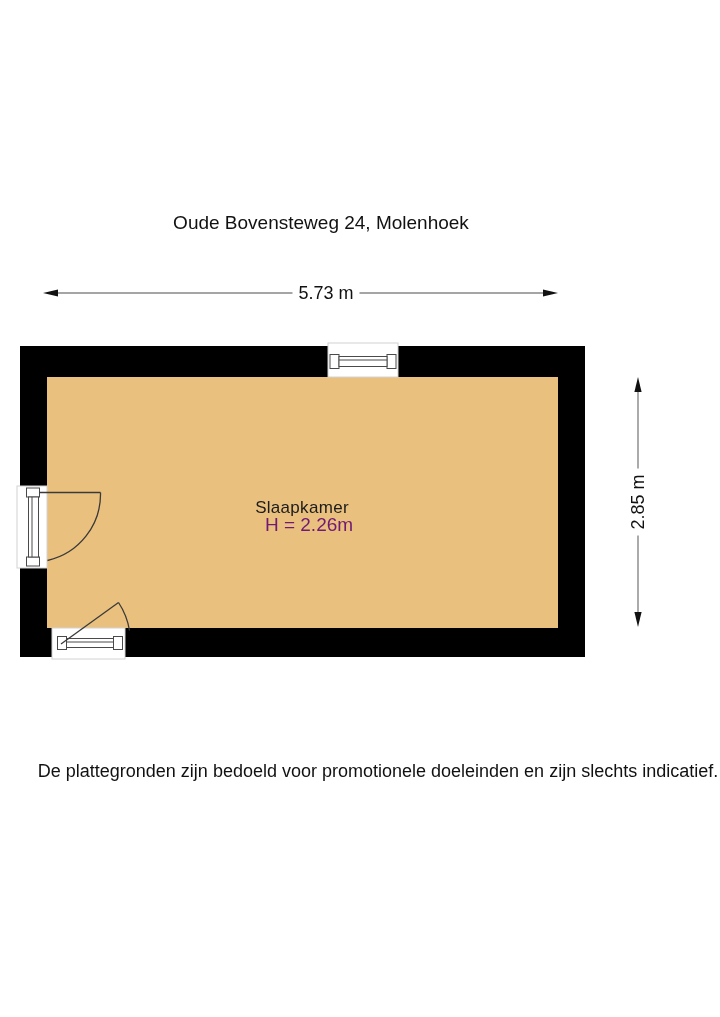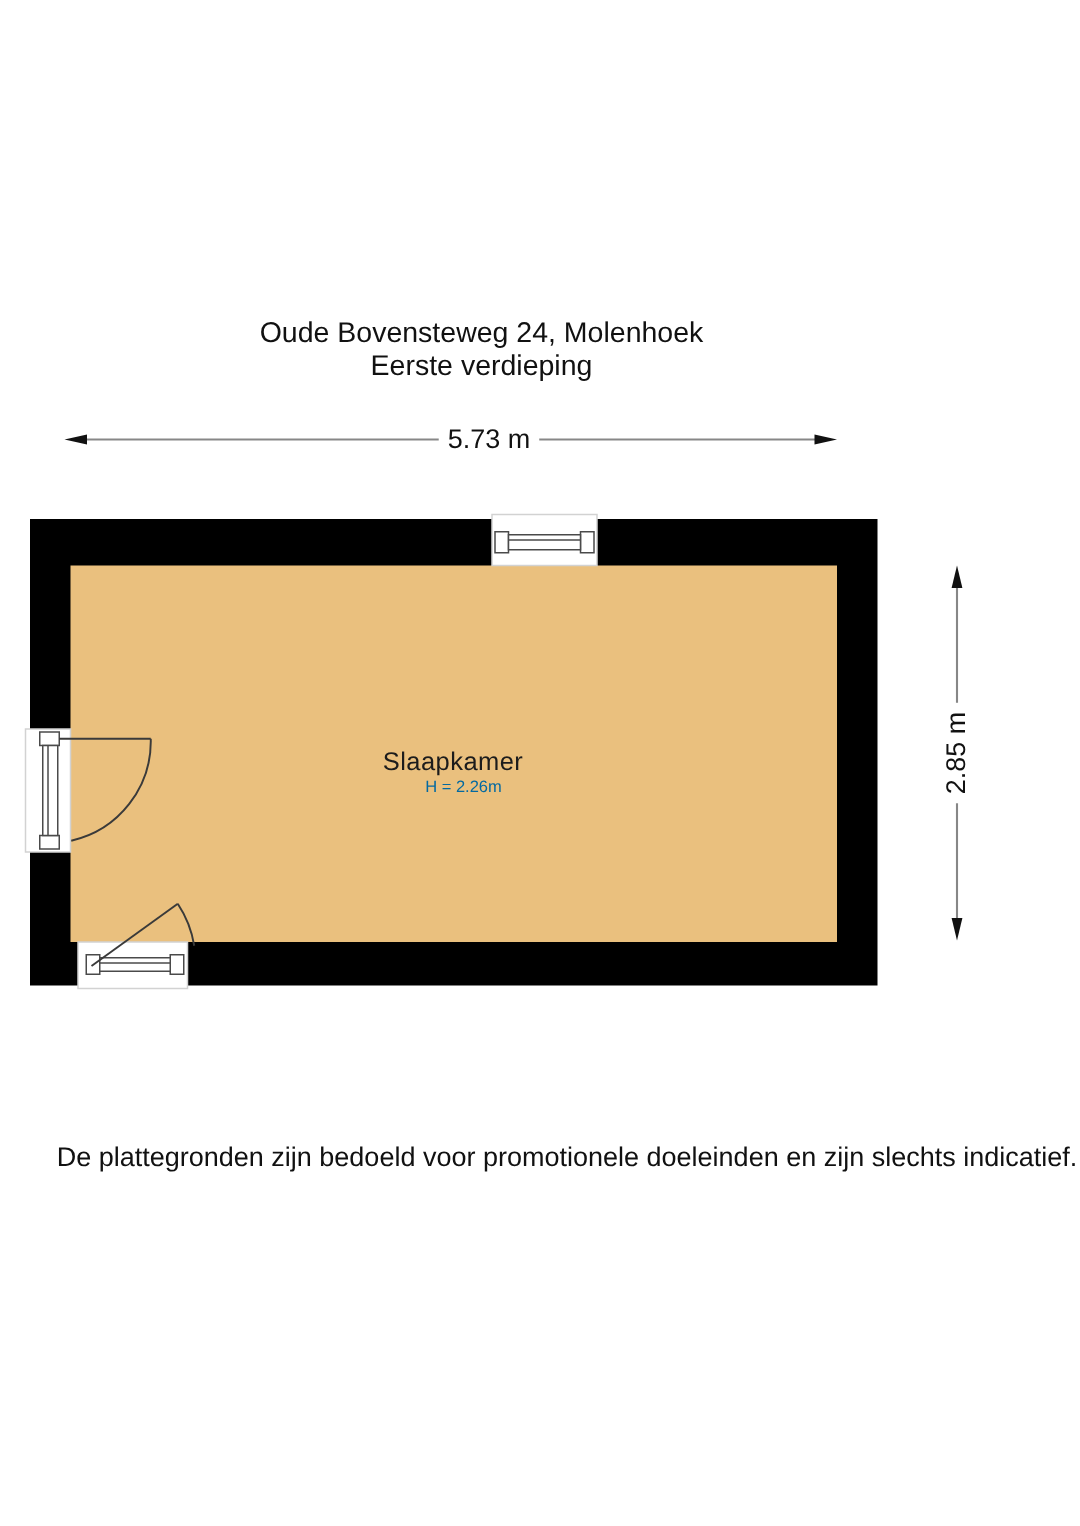--- a/index.html
+++ b/index.html
@@ -62,43 +62,42 @@
     font-size: 17px;
     letter-spacing: 0.3px;
     white-space: nowrap;
     color: #1c1c1c;
   }
   .room-height {
     position: absolute;
     left: 309px;
     top: 525px;
     transform: translate(-50%, -50%);
-    font-size: 11px;
+    font-size: 19px;
     white-space: nowrap;
-    color: #0369a1;
+    color: #701a75;
   }
   .footer-block {
     position: absolute;
     top: 760px;
     left: 18px;
     width: 720px;
     text-align: center;
     font-size: 18px;
     line-height: 23px;
     white-space: nowrap;
   }
 </style>
 </head>
 <body>
 
 <div class="canvas">
 
   <div class="title-block">
     <div>Oude Bovensteweg 24, Molenhoek</div>
-    <div>Eerste verdieping</div>
   </div>
 
   <svg class="plan-svg" viewBox="0 0 720 1017">
 
     <g>
       <line x1="57" y1="293" x2="544" y2="293" stroke-width="1.4" stroke="#878787"></line>
       <polygon points="43,293 58,289.6 58,296.4" fill="#111111"></polygon>
       <polygon points="558,293 543,289.6 543,296.4" fill="#111111"></polygon>
     </g>
 

